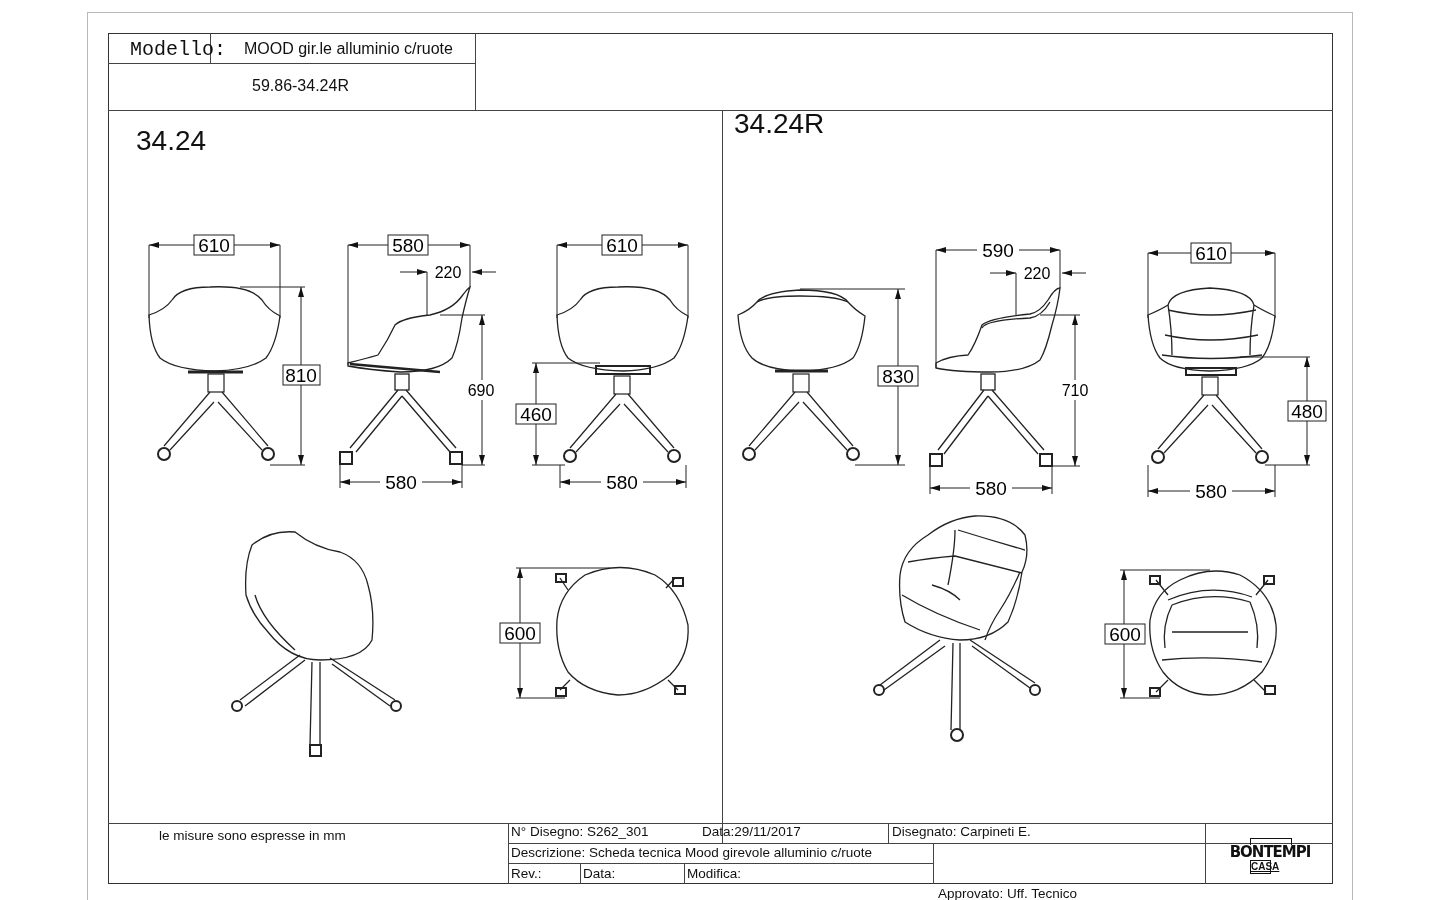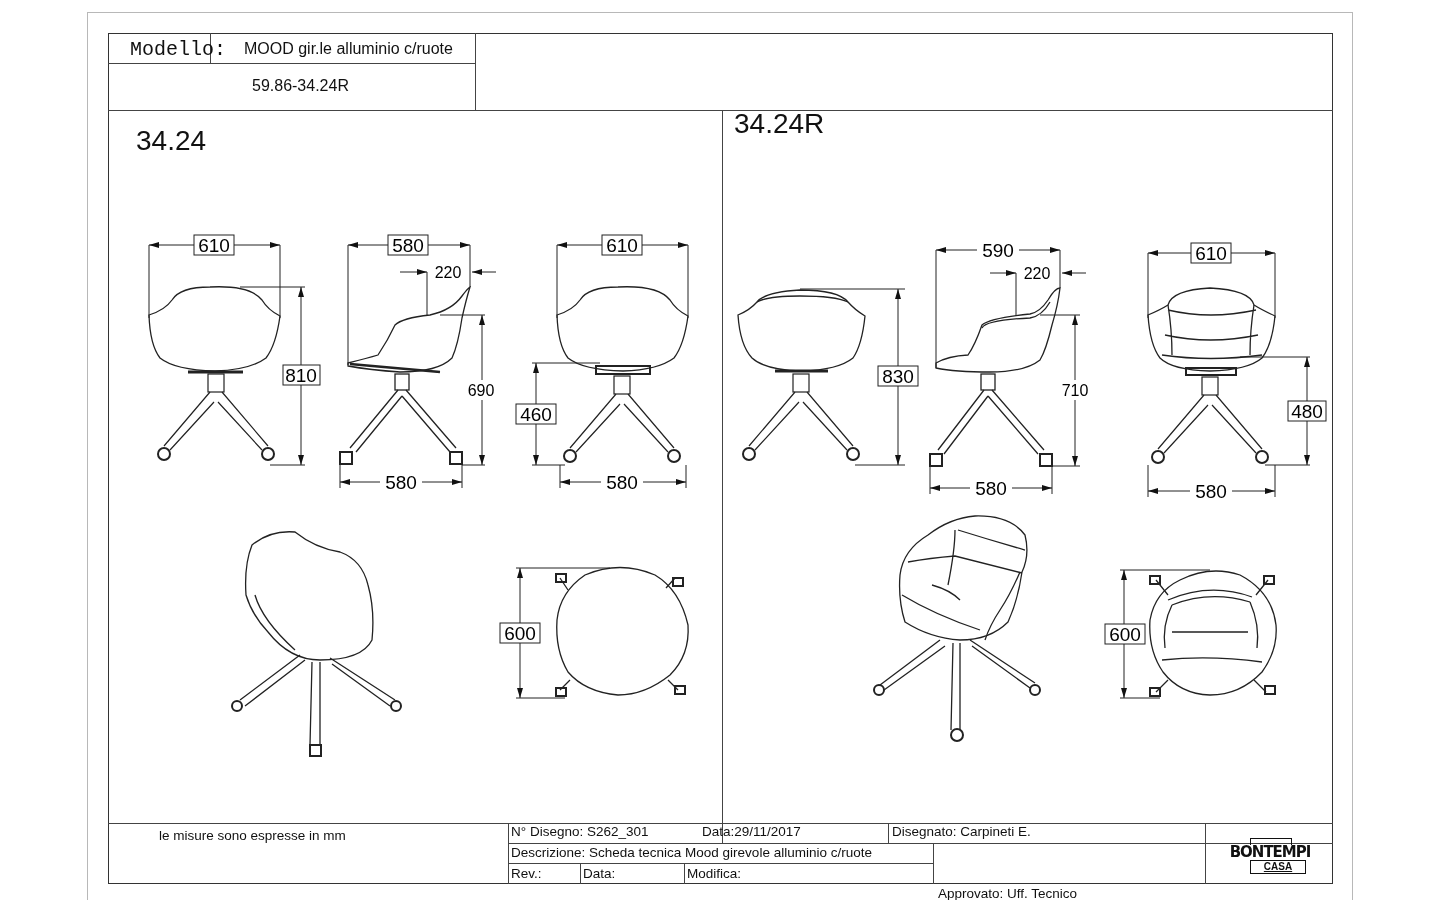--- a/index.html
+++ b/index.html
@@ -252,14 +252,14 @@
 <div class="txt tb" style="left:892px; top:824px;">Disegnato: Carpineti E.</div>
 <div class="txt tb" style="left:511px; top:845px;">Descrizione: Scheda tecnica Mood girevole alluminio c/ruote</div>
 <div class="txt tb" style="left:938px; top:854px;margin-top:32px;">Approvato: Uff. Tecnico</div>
 <div class="txt tb" style="left:511px; top:866px;">Rev.:</div>
 <div class="txt tb" style="left:583px; top:866px;">Data:</div>
 <div class="txt tb" style="left:687px; top:866px;">Modifica:</div>
 
 <div class="abs" style="left:1216px; top:838px; width:108px; height:38px;">
   <div class="abs" style="left:34px; top:0; width:40px; height:6px; border:1.5px solid #111; border-bottom:none;"></div>
   <div class="abs" style="left:0; top:5px; width:108px; text-align:center; font-family:'DejaVu Sans', sans-serif; font-weight:bold; font-size:15px; letter-spacing:-1px; transform:scaleY(1.1);">BONTEMPI</div>
-  <div class="abs" style="left:34px; top:22px; width:56px; height:14px; border:1.5px solid #111; box-sizing:border-box; font-size:10px; font-weight:bold; text-align:center; line-height:12px; text-decoration:underline;">CASA</div>
+  <div class="abs" style="left:34px; top:22px; width:21px; height:14px; border:1.5px solid #111; box-sizing:border-box; font-size:10px; font-weight:bold; text-align:center; line-height:12px; text-decoration:underline;">CASA</div>
 </div>
 
 </body></html>

